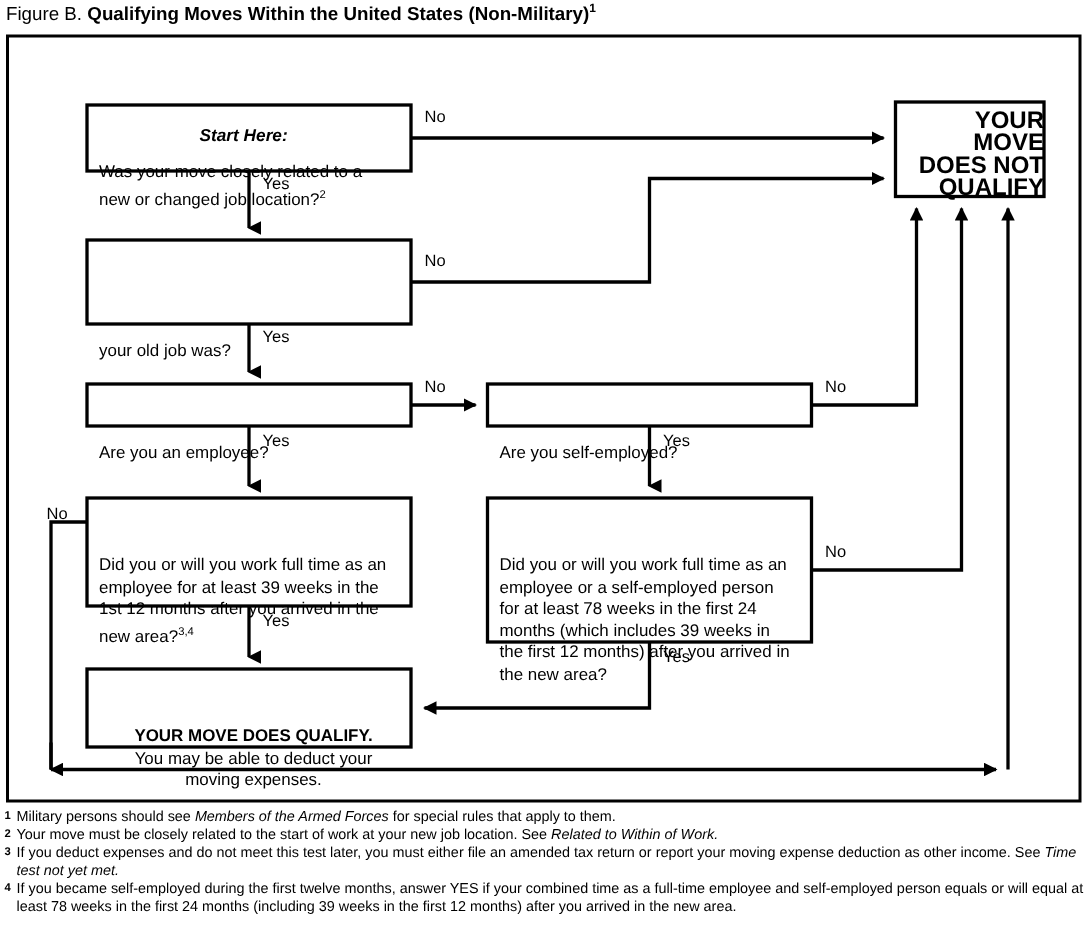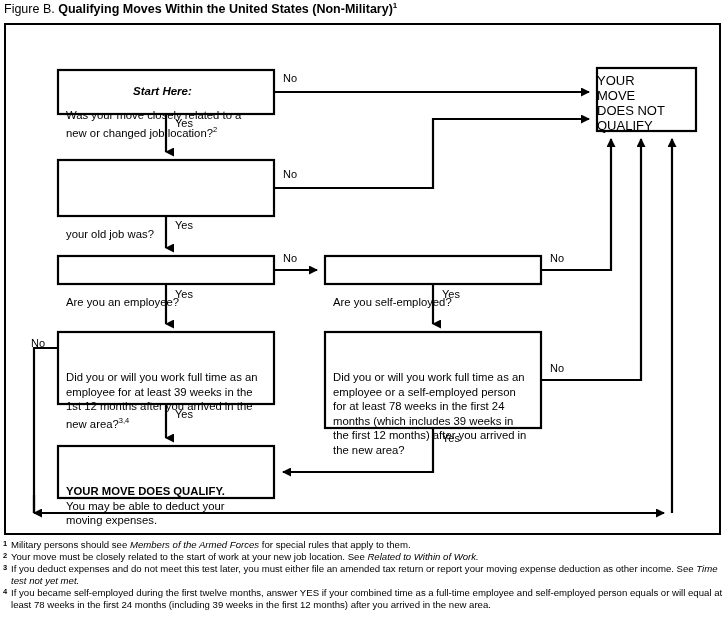--- a/index.html
+++ b/index.html
@@ -66,23 +66,23 @@
   .starthere {
     position: absolute;
     font-size: 11.5px;
     font-weight: bold;
     font-style: italic;
     white-space: nowrap;
     margin-top: 32px;
   }
   .centerbox {
     position: absolute;
-    text-align: left;
-    font-size: 13px;
-    font-weight: normal;
+    text-align: right;
+    font-size: 16px;
+    font-weight: bold;
     line-height: 15px;
   }
   #footnotes {
     position: absolute;
     left: 3px;
     top: 539px;
     width: 722px;
     font-size: 9.6px;
     line-height: 11.9px;
   }
@@ -201,21 +201,21 @@
 
 <div class="boxtext" style="left:333px; top:338px; width:208px;">
   <span>Did you or will you work full time as an</span><br>
   <span>employee or a self-employed person</span><br>
   <span>for at least 78 weeks in the first 24</span><br>
   <span>months (which includes 39 weeks in</span><br>
   <span>the first 12 months) after you arrived in</span><br>
   <span>the new area?</span>
 </div>
 
-<div class="boxtext" style="left:66px; top:452px; width:206px;">
+<div class="boxtext" style="left:66px; top:452px; width:206px;text-align:center;">
   <span class="bold" style="font-weight:bold;">YOUR MOVE DOES QUALIFY.</span><br>
   <span>You may be able to deduct your</span><br>
   <span>moving expenses.</span>
 </div>
 
 <div class="centerbox" style="left:597px; top:73px; width:99px;">
   <span>YOUR</span><br>
   <span>MOVE</span><br>
   <span>DOES NOT</span><br>
   <span>QUALIFY</span>

